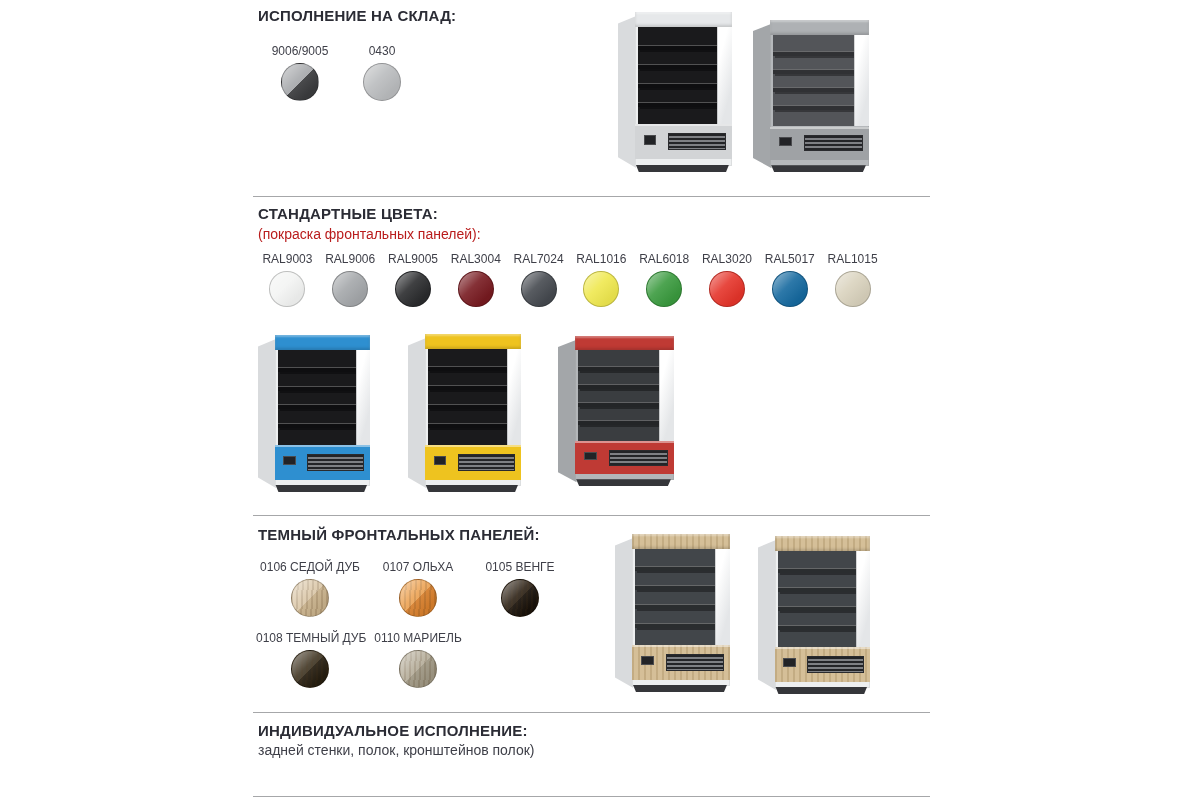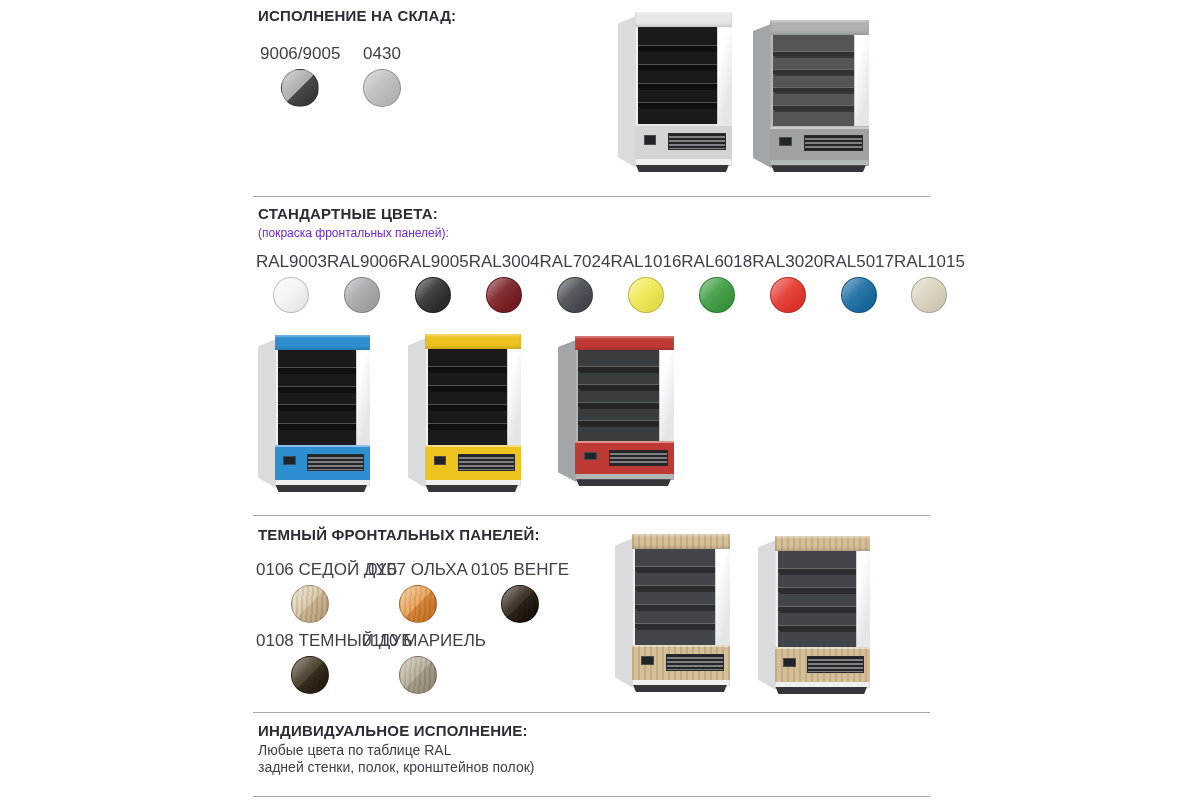--- a/index.html
+++ b/index.html
@@ -8,27 +8,27 @@
     font-family:"Liberation Sans","DejaVu Sans",sans-serif;
     overflow:hidden;
   }
   .page{position:relative;width:964px;height:800px;background:#ffffff;}
 
   .hd{
     position:absolute;margin:0;font-size:15px;font-weight:700;
     color:#2b2c35;letter-spacing:.2px;white-space:nowrap;
   }
   .sub{
-    position:absolute;font-size:12px;color:#6d28d9;white-space:nowrap;
+    position:absolute;font-size:14px;color:#b91c1c;white-space:nowrap;
   }
   .divider{position:absolute;left:253px;width:677px;height:1px;background:#a6a7a9;}
 
   
   .swatch{position:absolute;text-align:center;}
-  .sw-label{font-size:17px;color:#3e3f48;white-space:nowrap;margin-bottom:5px;}
+  .sw-label{font-size:12px;color:#3e3f48;white-space:nowrap;margin-bottom:5px;}
   .sw-circle{
     position:relative;width:34px;height:34px;border-radius:50%;margin:0 auto;
     background:linear-gradient(135deg,var(--c1) 0 50%,var(--c2,var(--c1)) 50% 100%);
     border:1px solid rgba(0,0,0,.22);
   }
   .sw-circle::after{
     content:"";position:absolute;inset:0;border-radius:50%;
     background:linear-gradient(135deg,rgba(255,255,255,.55),rgba(255,255,255,.10) 42%,rgba(0,0,0,.05) 78%);
   }
   .sw-circle.big{width:36px;height:36px;}
@@ -338,20 +338,19 @@
       </div>
       <div class="f-base"></div>
     </div>
   </div>
 
   <div class="divider" style="top:712px"></div>
 
   <div>
     <h2 class="hd" style="left:258px;top:722px">ИНДИВИДУАЛЬНОЕ ИСПОЛНЕНИЕ:</h2>
     <div class="para" style="left:258px;top:742px">
-      <div>Любые цвета по таблице RAL</div>
       <div>задней стенки, полок, кронштейнов полок)</div>
     </div>
   </div>
 
   <div class="divider" style="top:796px"></div>
 
 </div>
 
 </body></html>

